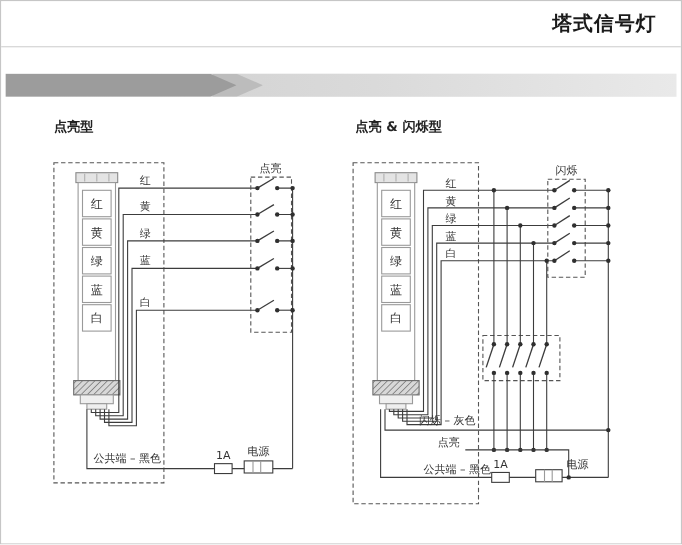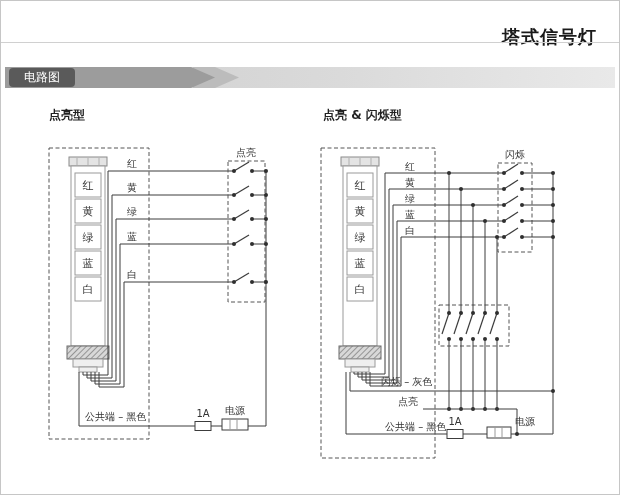--- a/index.html
+++ b/index.html
@@ -1,18 +1,18 @@
 <!DOCTYPE html>
 <html><head>
 <meta charset="utf-8">
 <style>
   html,body{margin:0;padding:0;background:#fff;}
   body{font-family:"DejaVu Sans","Liberation Sans",sans-serif;}
   .page{position:relative;width:620px;height:495px;background:#fff;border:1px solid #c6c6c6;box-sizing:border-box;overflow:hidden;}
-  .page-title{position:absolute;top:8px;right:22px;font-size:18px;font-weight:bold;color:#1a1a1a;letter-spacing:1px;margin-top:16px;}
+  .page-title{position:absolute;top:8px;right:22px;font-size:18px;font-weight:bold;color:#1a1a1a;letter-spacing:1px;}
   .title-rule{position:absolute;top:41px;left:0;right:0;height:1px;background:#d0d0d0;}
   .banner{position:absolute;left:4px;top:66px;right:4px;height:21px;}
   .banner-base{position:absolute;top:0;bottom:0;left:0;right:0;background:linear-gradient(90deg,#cdcdcd,#dadada 55%,#e9e9e9);}
   .banner-chev2{position:absolute;left:188px;top:0;bottom:0;width:46px;background:#bcbcbc;
       clip-path:polygon(0 0,22px 0,46px 50%,22px 100%,0 100%);}
   .banner-main{position:absolute;left:0;top:0;bottom:0;width:210px;background:#9c9c9c;
       clip-path:polygon(0 0,186px 0,210px 50%,186px 100%,0 100%);}
   .banner-badge{position:absolute;left:4px;top:1px;height:19px;width:66px;background:#5a5a5a;border-radius:4px;
       color:#fff;font-size:12px;display:flex;align-items:center;justify-content:center;}
   svg{position:absolute;left:0;top:0;}
@@ -40,23 +40,20 @@
 
 <div class="page">
 
   <div class="page-title">塔式信号灯</div>
   <div class="title-rule"></div>
 
   <div class="banner">
     <div class="banner-base"></div>
     <div class="banner-chev2"></div>
     <div class="banner-main"></div>
-    <div class="banner-badge">
-      <span>电路图</span>
-    </div>
   </div>
 
   <svg width="620" height="495" viewBox="0 0 620 495">
     <defs>
       <pattern id="hatch" width="4" height="4" patternUnits="userSpaceOnUse" patternTransform="rotate(45)">
         <rect width="4" height="4" fill="#d8d8d8"></rect>
         <line x1="0" y1="0" x2="0" y2="4" stroke="#777" stroke-width="1.4"></line>
       </pattern>
     </defs>
 

